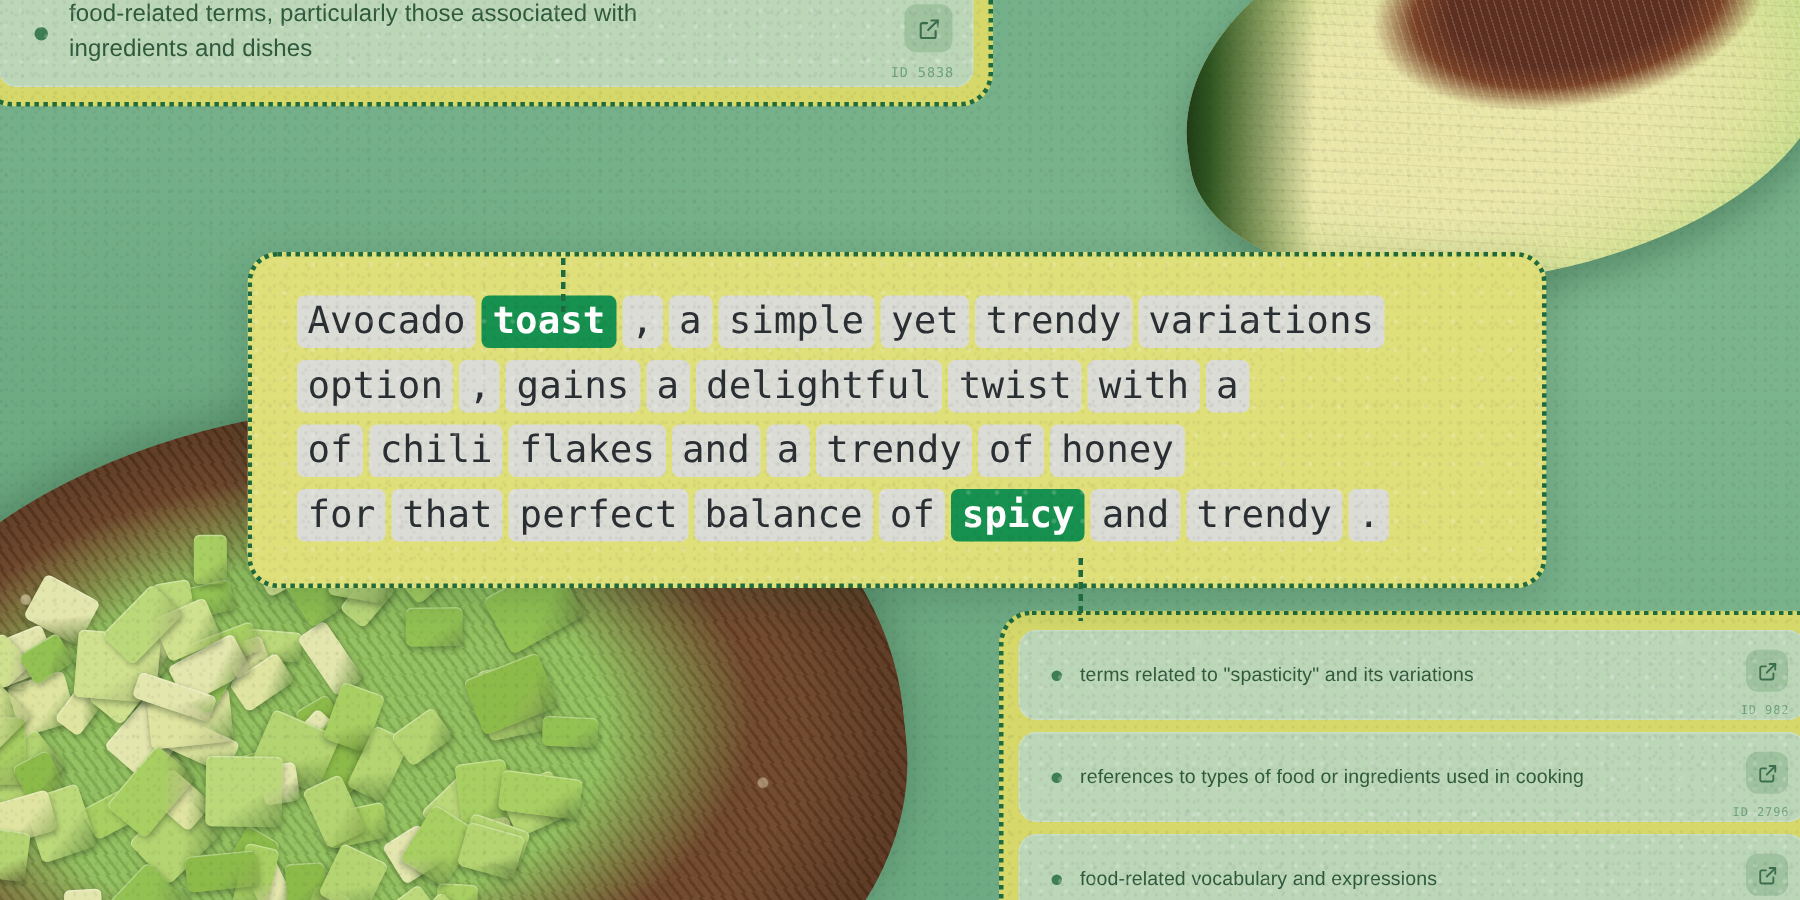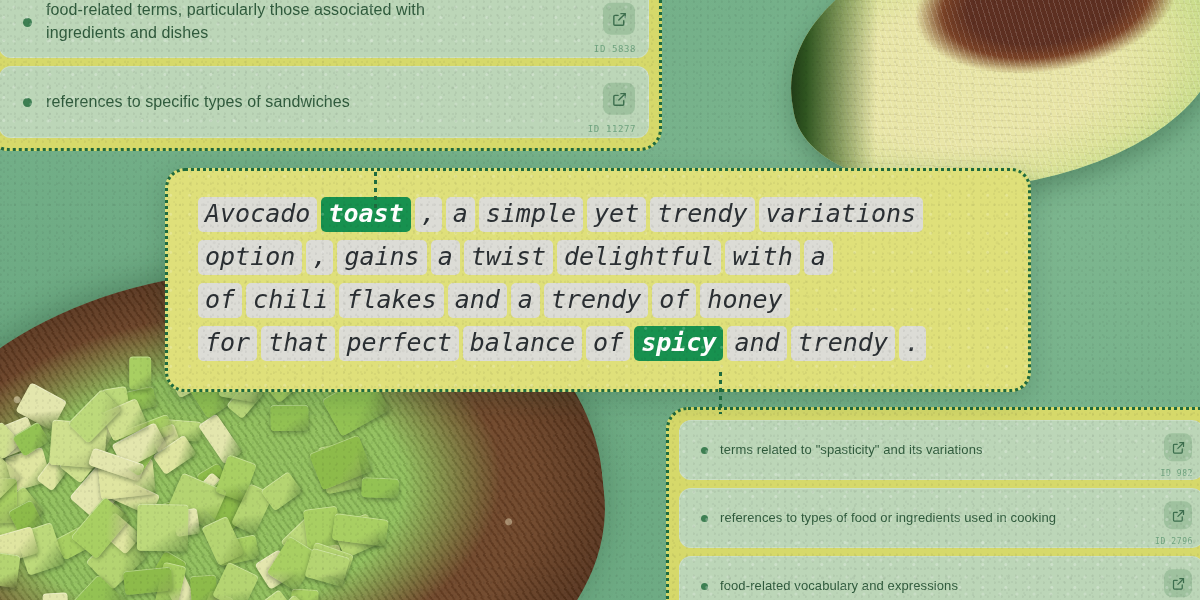--- a/index.html
+++ b/index.html
@@ -168,21 +168,21 @@
   }
   .token-card::after{
     content:""; position:absolute; inset:0; pointer-events:none; opacity:.4;
     border-radius:20px;
     background:
       radial-gradient(circle at 14% 28%, rgba(255,255,255,.45) 0 1px, transparent 2px),
       radial-gradient(circle at 71% 66%, rgba(0,0,0,.09) 0 1px, transparent 2px);
     background-size:19px 19px, 27px 27px;
   }
   .token-lines{ display:flex; flex-direction:column; gap:8px; }
-  .token-line{ display:flex; flex-wrap:nowrap; align-items:flex-start; gap:4px;font-style:italic; }
+  .token-line{ display:flex; flex-wrap:nowrap; align-items:flex-start; gap:4px; }
   .tok{
     font-family:"DejaVu Sans Mono", monospace;
     font-size:25px; line-height:1.12;
     background:#dcdcd6; color:#2a2f33;
     padding:3px 7px 4px; border-radius:5px;
     white-space:pre;
   }
   .tok.hl{ background:#17914f; color:#ffffff; font-weight:bold; }
   .tok.punct{ background:#dcdcd6; padding:3px 6px 4px; }
 
@@ -298,32 +298,20 @@
       <span class="card-text">food-related terms, particularly those associated with ingredients and dishes</span>
       <span class="link-btn">
         <svg viewBox="0 0 24 24" fill="none" stroke="#3d6f4e" stroke-width="2" stroke-linecap="round" stroke-linejoin="round">
           <path d="M14 4h6v6"></path>
           <path d="M20 4L11 13"></path>
           <path d="M18 14v5a1.5 1.5 0 0 1-1.5 1.5h-11A1.5 1.5 0 0 1 4 19V8a1.5 1.5 0 0 1 1.5-1.5H10"></path>
         </svg>
       </span>
       <span class="id-tag">ID 5838</span>
     </div>
-    <div class="card">
-      <span class="bullet"></span>
-      <span class="card-text">references to specific types of sandwiches</span>
-      <span class="link-btn">
-        <svg viewBox="0 0 24 24" fill="none" stroke="#3d6f4e" stroke-width="2" stroke-linecap="round" stroke-linejoin="round">
-          <path d="M14 4h6v6"></path>
-          <path d="M20 4L11 13"></path>
-          <path d="M18 14v5a1.5 1.5 0 0 1-1.5 1.5h-11A1.5 1.5 0 0 1 4 19V8a1.5 1.5 0 0 1 1.5-1.5H10"></path>
-        </svg>
-      </span>
-      <span class="id-tag">ID 11277</span>
-    </div>
   </div>
 
 <div class="panel bottom-right" id="panel-br">
     <div class="card">
       <span class="bullet"></span>
       <span class="card-text">terms related to "spasticity" and its variations</span>
       <span class="link-btn">
         <svg viewBox="0 0 24 24" fill="none" stroke="#3d6f4e" stroke-width="2" stroke-linecap="round" stroke-linejoin="round">
           <path d="M14 4h6v6"></path>
           <path d="M20 4L11 13"></path>
@@ -370,22 +358,22 @@
         <span class="tok">simple</span>
         <span class="tok">yet</span>
         <span class="tok">trendy</span>
         <span class="tok">variations</span>
       </div>
       <div class="token-line">
         <span class="tok">option</span>
         <span class="tok punct">,</span>
         <span class="tok">gains</span>
         <span class="tok">a</span>
+        <span class="tok">delightful</span>
         <span class="tok">twist</span>
-        <span class="tok">delightful</span>
         <span class="tok">with</span>
         <span class="tok">a</span>
       </div>
       <div class="token-line">
         <span class="tok">of</span>
         <span class="tok">chili</span>
         <span class="tok">flakes</span>
         <span class="tok">and</span>
         <span class="tok">a</span>
         <span class="tok">trendy</span>

